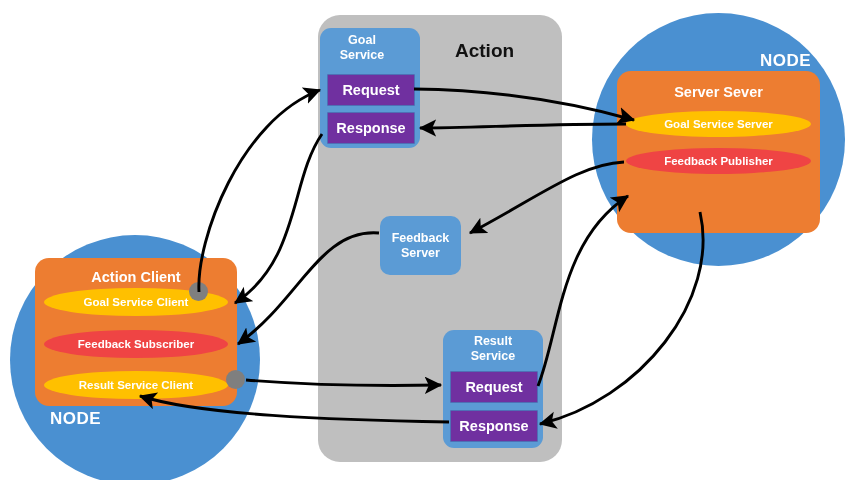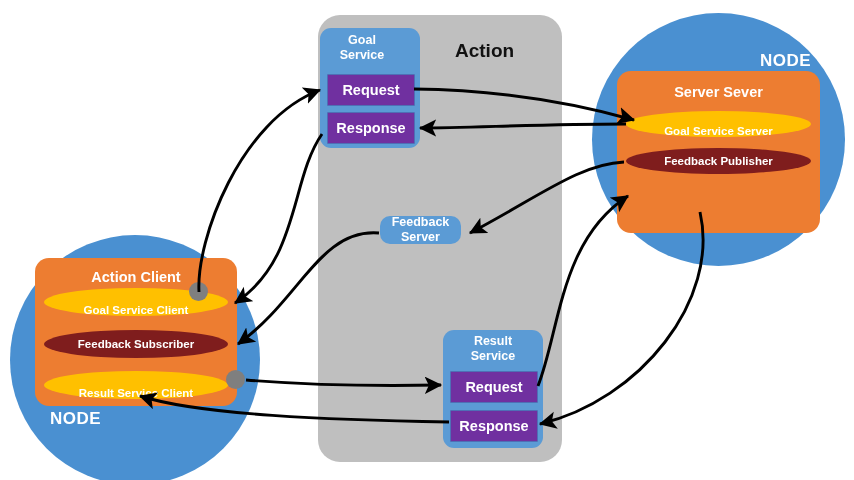--- a/index.html
+++ b/index.html
@@ -11,22 +11,22 @@
   .node-label{position:absolute;color:#fff;font-weight:bold;font-size:17px;
               letter-spacing:.5px;white-space:nowrap;}
 
   .orange-box{position:absolute;background:#ED7D31;border-radius:14px;}
   .orange-title{position:absolute;left:0;right:0;text-align:center;
                 color:#fff;font-weight:bold;font-size:14.5px;}
 
   .pill{position:absolute;border-radius:50%/50%;display:flex;
         align-items:center;justify-content:center;
         color:#fff;font-weight:bold;font-size:11.5px;white-space:nowrap;}
-  .pill.gold{background:#FFC000;align-items:flex-end;}
-  .pill.green{background:#7f1d1d;}
+  .pill.gold{background:#FFC000;}
+  .pill.green{background:#ef4444;}
 
   .action-container{position:absolute;background:#BFBFBF;border-radius:22px;}
   .action-title{position:absolute;color:#111;font-weight:bold;font-size:19px;
                 white-space:nowrap;}
 
   .svc-box{position:absolute;background:#5B9BD5;border-radius:11px;}
   .svc-title{position:absolute;left:0;right:0;text-align:center;color:#fff;
              font-weight:bold;font-size:12.5px;line-height:15px;}
   .msg-box{position:absolute;background:#7030A0;border:1.6px solid #4F6FB5;
            border-radius:1px;display:flex;align-items:center;
@@ -88,21 +88,21 @@
     <div>Goal</div>
     <div>Service</div>
   </div>
   <div class="msg-box" style="left:327px;top:74px;width:86px;height:30px;">
     <span>Request</span>
   </div>
   <div class="msg-box" style="left:327px;top:112px;width:86px;height:30px;">
     <span>Response</span>
   </div>
 
-  <div class="topic-box" style="left:380px;top:216px;width:81px;height:28px;">
+  <div class="topic-box" style="left:380px;top:216px;width:81px;height:59px;">
     <div>
       <div>Feedback</div>
       <div>Server</div>
     </div>
   </div>
 
   <div class="svc-box" style="left:443px;top:330px;width:100px;height:118px;"></div>
   <div class="svc-title" style="left:443px;top:334px;width:100px;">
     <div>Result</div>
     <div>Service</div>

